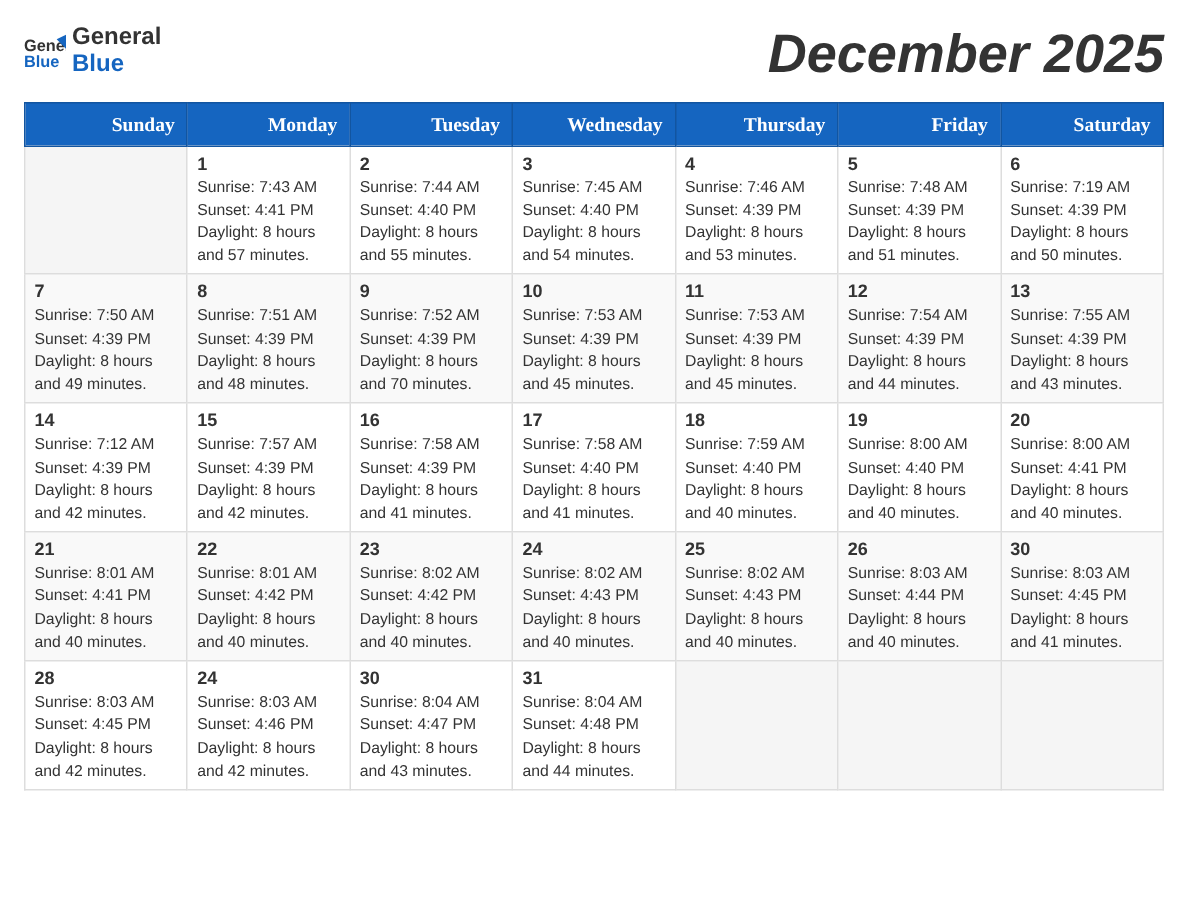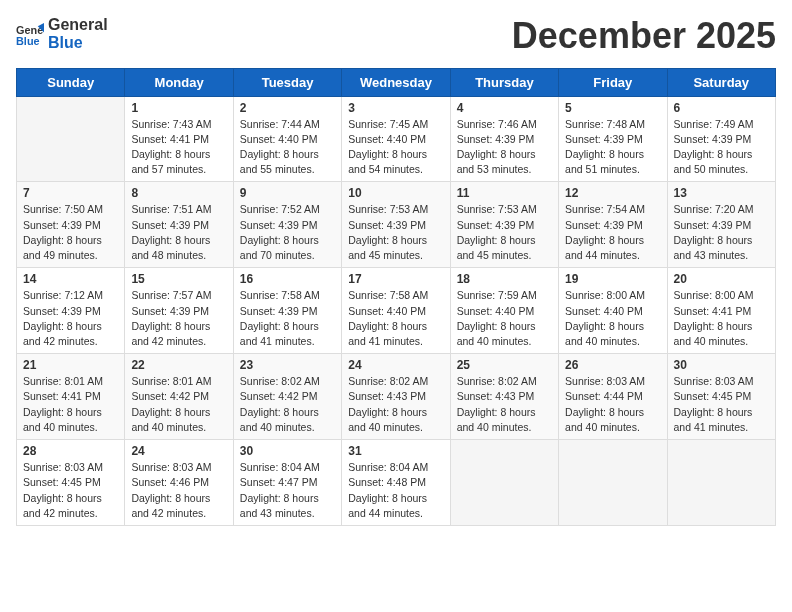--- a/index.html
+++ b/index.html
@@ -20,20 +20,21 @@
       display: flex;
       align-items: center;
       gap: 4px;
     }
     .logo-icon {
       width: 28px;
       height: 28px;
     }
     .title-area {
       text-align: right;
+      font-style: italic;
     }
     .month-title {
       font-size: 36px;
       font-weight: bold;
       color: #333;
       line-height: 1.1;
     }
     .location-title {
       font-size: 15px;
       color: #555;
@@ -41,23 +42,24 @@
     .calendar {
       width: 100%;
       border-collapse: collapse;
       border: 1px solid #ccc;
     }
     .calendar th {
       background-color: #1565c0;
       color: #fff;
       font-size: 13px;
       font-weight: bold;
-      text-align: center;
+      text-align: right;
       padding: 6px 8px;
       border: 1px solid #1255a0;
+      font-family: Liberation Serif, serif;
     }
     .calendar td {
       vertical-align: top;
       border: 1px solid #ddd;
       padding: 4px 6px;
       width: 108px;
       min-height: 80px;
       font-size: 10.5px;
       color: #333;
       background: #fff;
@@ -151,21 +153,21 @@
         <span class="day-number">5</span>
         <div class="day-info">
           <span>Sunrise: 7:48 AM</span><br>
           <span>Sunset: 4:39 PM</span><br>
           <span>Daylight: 8 hours and 51 minutes.</span>
         </div>
       </td>
         <td>
         <span class="day-number">6</span>
         <div class="day-info">
-          <span>Sunrise: 7:49 AM</span><br>
+          <span>Sunrise: 7:19 AM</span><br>
           <span>Sunset: 4:39 PM</span><br>
           <span>Daylight: 8 hours and 50 minutes.</span>
         </div>
       </td>
       </tr>
       <tr>
         <td>
         <span class="day-number">7</span>
         <div class="day-info">
           <span>Sunrise: 7:50 AM</span><br>
@@ -209,21 +211,21 @@
         <span class="day-number">12</span>
         <div class="day-info">
           <span>Sunrise: 7:54 AM</span><br>
           <span>Sunset: 4:39 PM</span><br>
           <span>Daylight: 8 hours and 44 minutes.</span>
         </div>
       </td>
         <td>
         <span class="day-number">13</span>
         <div class="day-info">
-          <span>Sunrise: 7:20 AM</span><br>
+          <span>Sunrise: 7:55 AM</span><br>
           <span>Sunset: 4:39 PM</span><br>
           <span>Daylight: 8 hours and 43 minutes.</span>
         </div>
       </td>
       </tr>
       <tr>
         <td>
         <span class="day-number">14</span>
         <div class="day-info">
           <span>Sunrise: 7:12 AM</span><br>

